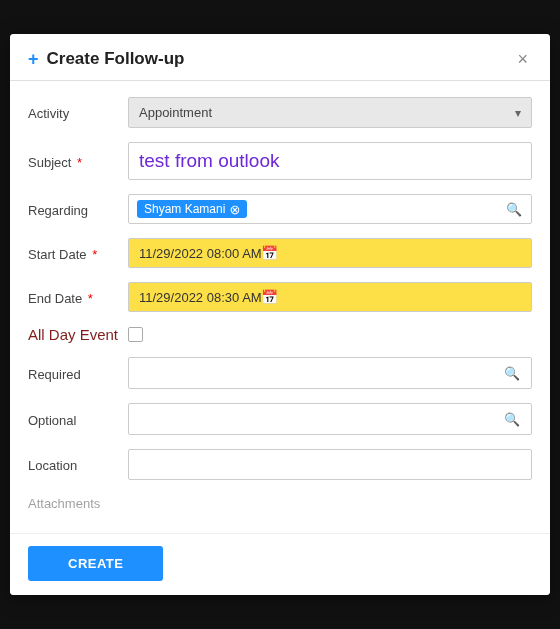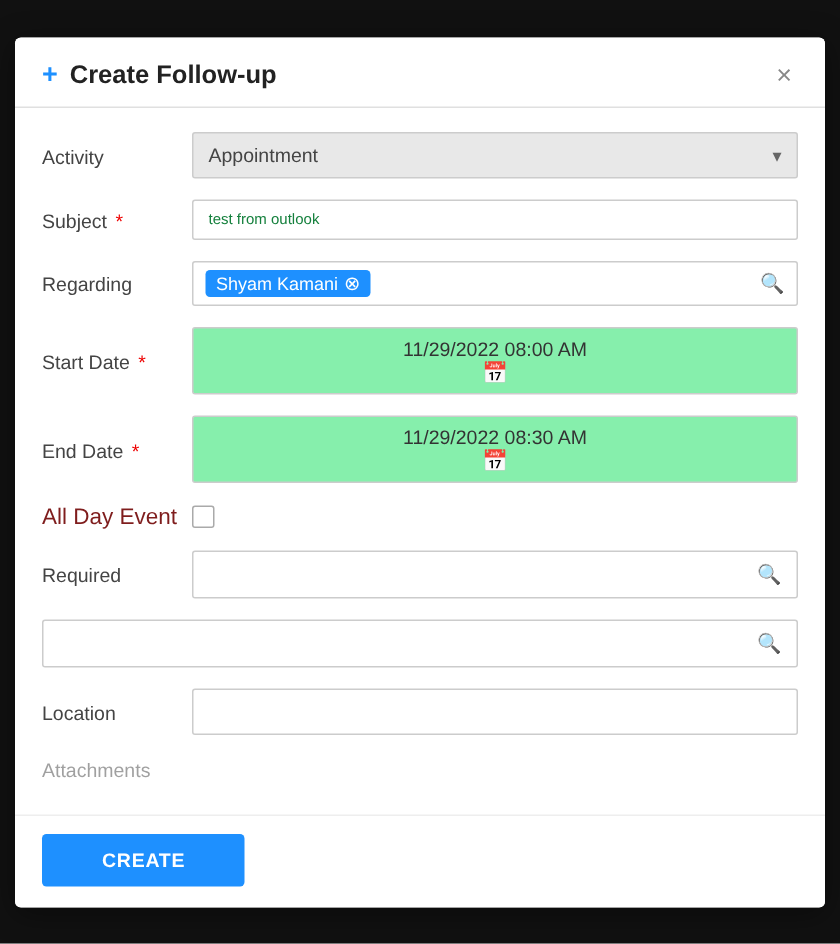--- a/index.html
+++ b/index.html
@@ -100,22 +100,22 @@
     }
     .select-field .chevron {
       color: #666;
       font-size: 12px;
     }
     .text-input {
       width: 100%;
       border: 1px solid #ccc;
       border-radius: 2px;
       padding: 7px 10px;
-      font-size: 10px;
-      color: #15803d;
+      font-size: 19px;
+      color: #6d28d9;
       outline: none;
     }
     .regarding-field {
       width: 100%;
       border: 1px solid #ccc;
       border-radius: 2px;
       padding: 5px 8px;
       font-size: 13px;
       color: #333;
       display: flex;
@@ -148,22 +148,21 @@
     }
     .date-input-wrap {
       width: 100%;
       border: 1px solid #ccc;
       border-radius: 2px;
       padding: 6px 10px;
       font-size: 13px;
       color: #333;
       display: flex;
       align-items: center;
-      background: #86efac;
-      flex-direction: column;
+      background: #fde047;
     }
     .calendar-icon {
       color: #777;
       font-size: 14px;
       cursor: pointer;
     }
     .checkbox-row {
       display: flex;
       align-items: center;
       margin-bottom: 14px;
@@ -309,20 +308,21 @@
       <div class="form-row">
         <span class="form-label">Required</span>
         <div class="form-control">
           <div class="search-input-wrap">
             <span class="search-icon">🔍</span>
           </div>
         </div>
       </div>
 
       <div class="form-row">
+        <span class="form-label">Optional</span>
         <div class="form-control">
           <div class="search-input-wrap">
             <span class="search-icon">🔍</span>
           </div>
         </div>
       </div>
 
       <div class="form-row">
         <span class="form-label">Location</span>
         <div class="form-control">

